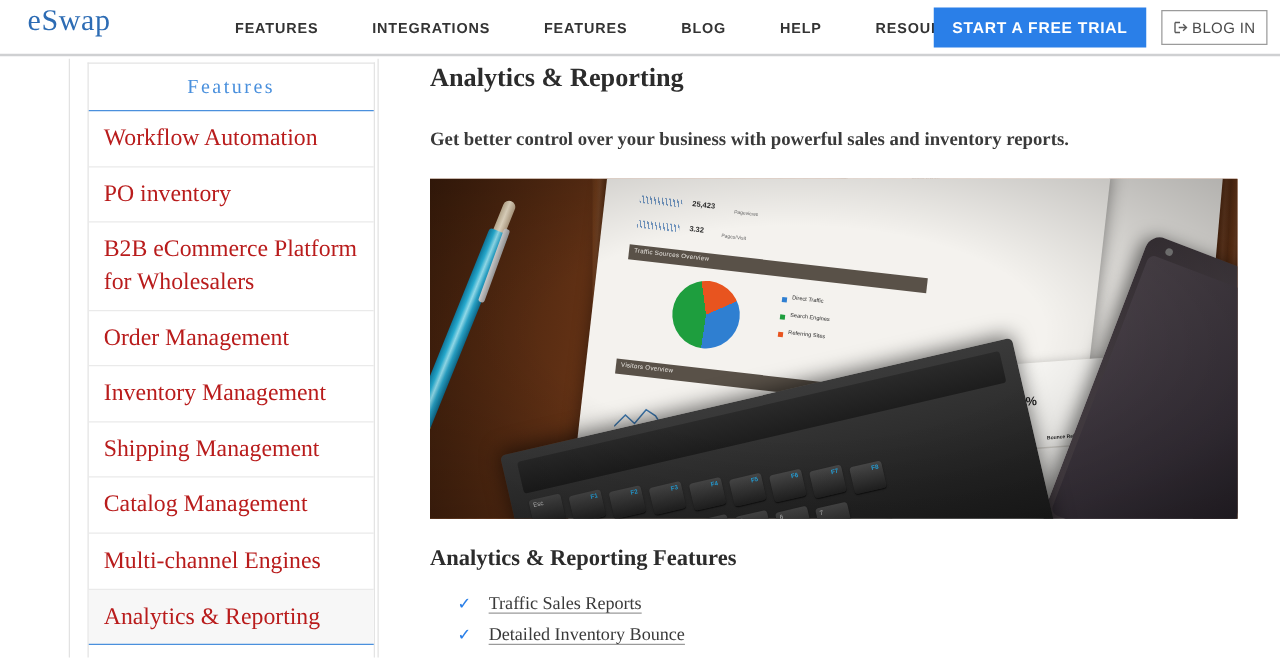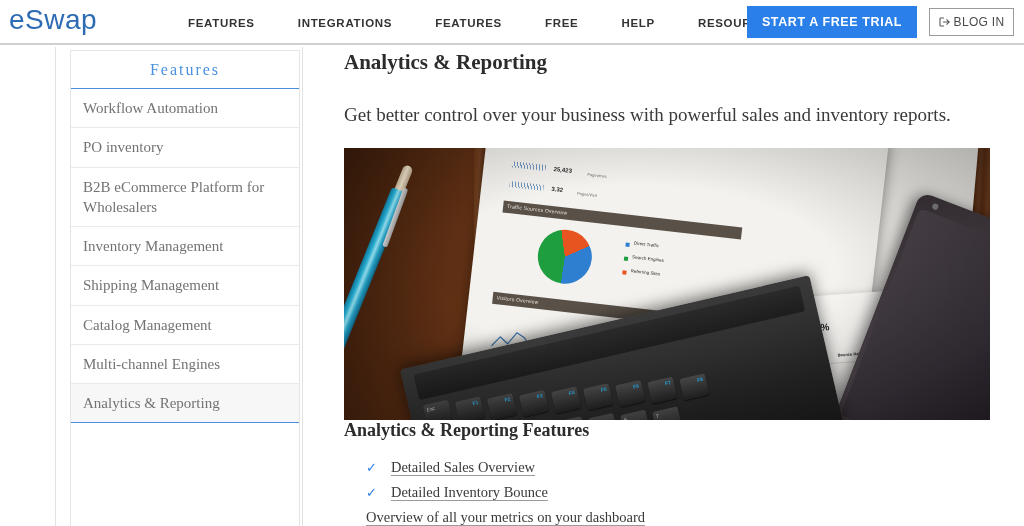--- a/index.html
+++ b/index.html
@@ -12,23 +12,23 @@
 
   
   .header {
     position: absolute; top: 0; left: 0;
     width: 1024px; height: 45px;
     background: #ffffff;
     border-bottom: 2px solid #cfd0d2;
     display: flex; align-items: center;
   }
   .logo {
-    position: absolute; left: 9px; top: 4px;
-    font-family: Liberation Sans, sans-serif;
-    font-size: 28px; font-weight: 300;
+    position: absolute; left: 22px; top: 4px;
+    font-family: Liberation Serif, serif;
+    font-size: 24px; font-weight: 300;
     color: #2d6cb4; letter-spacing: 0.5px;
   }
   .nav {
     position: absolute; left: 188px; top: 0; height: 45px;
     display: flex; align-items: center; gap: 0;
   }
   .nav-item {
     font-family: "Liberation Sans", sans-serif;
     font-size: 11.5px; font-weight: bold;
     letter-spacing: 0.7px;
@@ -82,42 +82,43 @@
   }
   .sidebar-title {
     height: 38px;
     display: flex; align-items: center; justify-content: center;
     font-size: 16px; color: #4a90dd;
     letter-spacing: 2px;
     border-bottom: 1px solid #4a90dd;
   }
   .sidebar-item {
     padding: 9px 0 9px 12px;
-    font-size: 15px; color: #737373;
+    font-size: 19px; color: #b91c1c;
     border-bottom: 1px solid #eaeaea;
     line-height: 1.35;
     cursor: pointer;
   }
   .sidebar-item.active {
     background: #f7f7f7;
     border-bottom: 1px solid #4a90dd;
   }
 
   
   .main {
     position: absolute; left: 344px; top: 47px;
     width: 650px; height: 479px;
   }
   .page-title {
     font-size: 21px; font-weight: bold; color: #2c2c2c;
     margin-top: 3px;
   }
   .page-intro {
-    font-size: 19px; color: #3a3a3a;
+    font-size: 15px; color: #3a3a3a;
     margin-top: 29px;
+    font-weight: bold;
   }
 
   
   .hero {
     position: relative;
     width: 646px; height: 272px;
     margin-top: 22px;
     overflow: hidden;
     background: #7a3f1c;
   }
@@ -273,20 +274,21 @@
   }
   .vignette {
     position:absolute; inset:0;
     background: radial-gradient(ellipse at 45% 45%, rgba(0,0,0,0) 40%, rgba(0,0,0,0.30) 100%);
     pointer-events:none;
   }
 
   
   .features-title {
     font-size: 18px; font-weight: bold; color: #2c2c2c;
+    margin-top: 21px;
   }
   .feat-list { margin-top: 18px; }
   .feat-row {
     display: flex; align-items: baseline; gap: 14px;
     margin-bottom: 8px; padding-left: 22px;
   }
   .check {
     color: #2a7fe8; font-size: 13px; font-weight: bold;
     font-family: "DejaVu Sans", sans-serif;
     line-height: 1;
@@ -302,21 +304,21 @@
 </head>
 <body>
 
 <div class="header">
   <div class="logo">eSwap</div>
 
   <div class="nav">
     <div class="nav-item">FEATURES</div>
     <div class="nav-item">INTEGRATIONS</div>
     <div class="nav-item">FEATURES</div>
-    <div class="nav-item">FREE</div>
+    <div class="nav-item">BLOG</div>
     <div class="nav-item">HELP</div>
     <div class="nav-item">RESOURCES</div>
   </div>
 
   <div class="trial-btn">START A FREE TRIAL</div>
 
   <div class="signin-btn">
     <span>
       <svg width="12" height="12" viewBox="0 0 12 12">
         <path d="M1 2 v8 M1 2 h4 M1 10 h4" fill="none" stroke="#5a5a5a" stroke-width="1.1"></path>
@@ -329,20 +331,21 @@
 
 <div class="rail-divider"></div>
 <div class="sidebar-divider"></div>
 
 <div class="sidebar">
   <div class="sidebar-title">Features</div>
 
   <div class="sidebar-item">Workflow Automation</div>
   <div class="sidebar-item">PO inventory</div>
   <div class="sidebar-item">B2B eCommerce Platform for Wholesalers</div>
+  <div class="sidebar-item">Order Management</div>
   <div class="sidebar-item">Inventory Management</div>
   <div class="sidebar-item">Shipping Management</div>
   <div class="sidebar-item">Catalog Management</div>
   <div class="sidebar-item">Multi-channel Engines</div>
   <div class="sidebar-item active">Analytics &amp; Reporting</div>
 </div>
 
 <div class="main">
 
   <div class="page-title">Analytics &amp; Reporting</div>
@@ -496,21 +499,21 @@
     </div>
 
     <div class="vignette"></div>
   </div>
 
   <div class="features-title">Analytics &amp; Reporting Features</div>
 
   <div class="feat-list">
     <div class="feat-row">
       <span class="check">✓</span>
-      <span class="feat-link">Detailed Sales Overview</span>
+      <span class="feat-link">Traffic Sales Reports</span>
     </div>
     <div class="feat-row">
       <span class="check">✓</span>
       <span class="feat-link">Detailed Inventory Bounce</span>
     </div>
     <div class="feat-row">
 
       <span class="feat-link">Overview of all your metrics on your dashboard</span>
     </div>
   </div>

